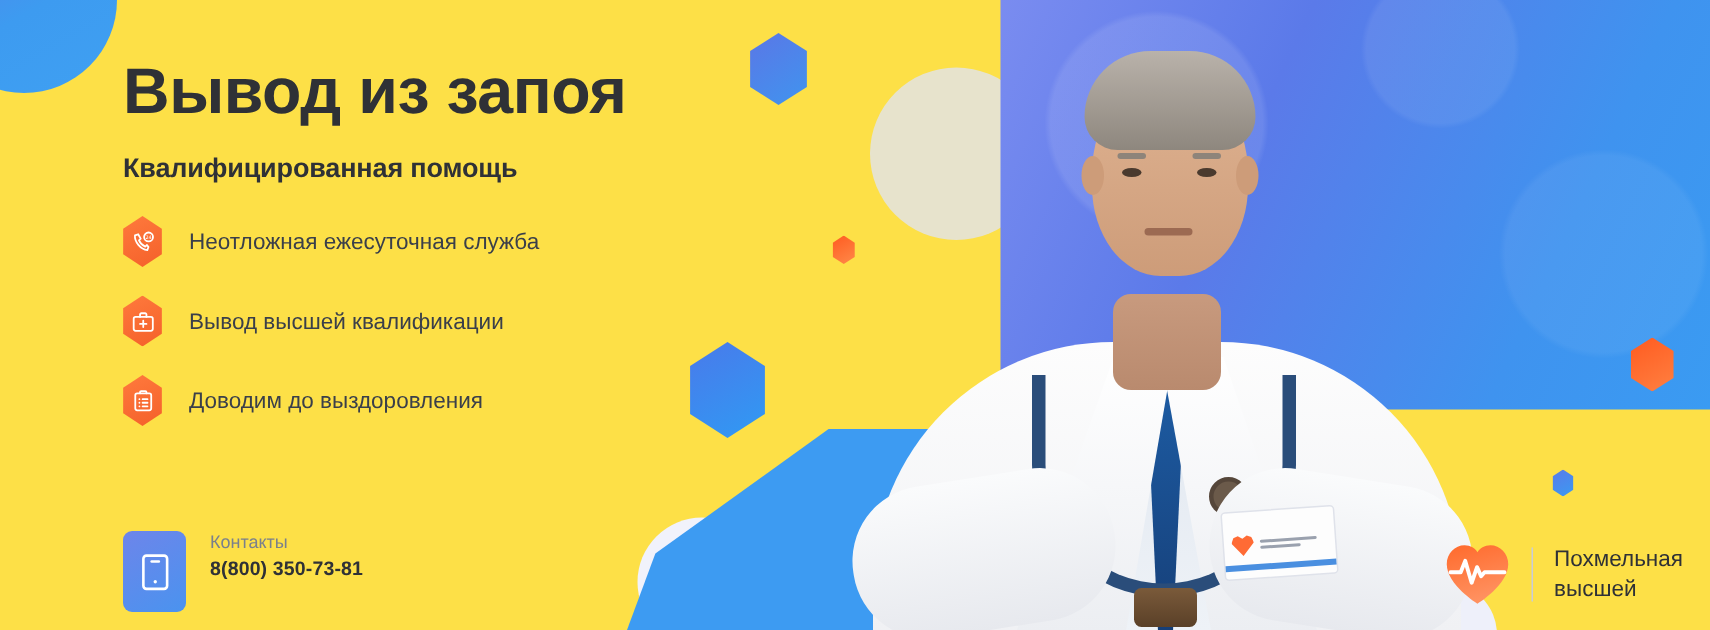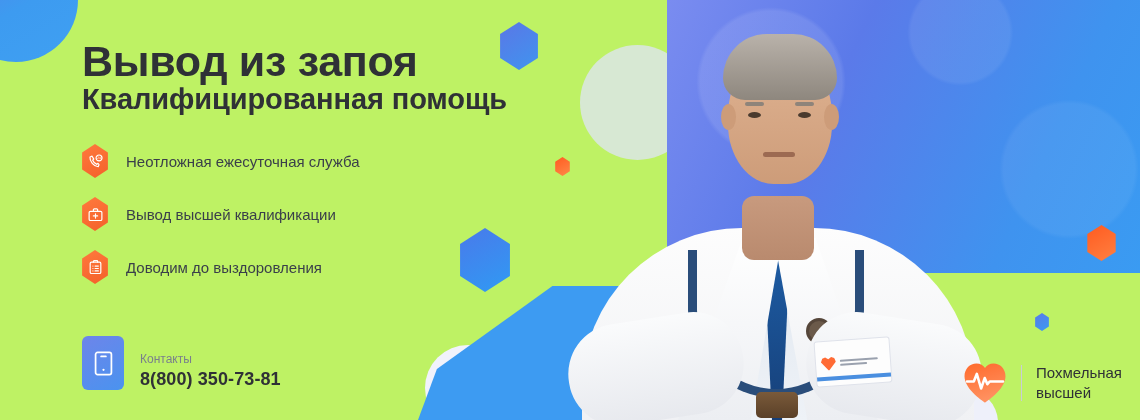--- a/index.html
+++ b/index.html
@@ -7,21 +7,21 @@
   html,body { width:1140px; height:420px; overflow:hidden; }
   body {
     font-family:"Liberation Sans","DejaVu Sans",sans-serif;
     background:#e8eaf6;
   }
 
   .banner {
     position:relative;
     width:1140px;
     height:420px;
-    background:#bef264;
+    background:#fde047;
     overflow:hidden;
   }
 
   
   .bg-layer { position:absolute; inset:0; overflow:hidden; }
 
   .circle-topleft {
     position:absolute;
     left:-46px; top:-62px;
     width:124px; height:124px;
@@ -211,22 +211,22 @@
 
   
   .content { position:absolute; inset:0; }
 
   .headline{
     position:absolute; left:82px; top:38px;
     font-size:43px; font-weight:700; color:#2f3136;
     letter-spacing:-.3px; line-height:1.1;
   }
   .subheadline{
-    position:absolute; left:82px; top:83px;
-    font-size:29px; font-weight:700; color:#2f3136;
+    position:absolute; left:82px; top:102px;
+    font-size:18px; font-weight:700; color:#2f3136;
     letter-spacing:-.1px;
   }
 
   .features{
     position:absolute; left:80px; top:144px;
     display:flex; flex-direction:column; gap:19px;
   }
   .feature{ display:flex; align-items:center; gap:16px; }
   .feat-hex{
     position:relative;
@@ -235,34 +235,34 @@
     clip-path:polygon(50% 0%,93% 25%,93% 75%,50% 100%,7% 75%,7% 25%);
     display:flex; align-items:center; justify-content:center;
   }
   .feat-hex svg{ width:17px; height:17px; display:block; }
   .feat-label{
     font-size:15px; color:#3a3f4a; font-weight:400; white-space:nowrap;
   }
 
   
   .contacts{
-    position:absolute; left:82px; top:336px;
-    display:flex; align-items:flex-end; gap:16px;
+    position:absolute; left:82px; top:354px;
+    display:flex; align-items:flex-start; gap:16px;
   }
   .contact-tile{
     width:42px; height:54px; flex:none;
     border-radius:6px;
     background:linear-gradient(150deg,#6d85ea 0%,#4a93ef 100%);
     display:flex; align-items:center; justify-content:center;
     position:relative; overflow:hidden;
   }
   .contact-tile svg{ width:19px; height:27px; display:block; position:relative; z-index:1; }
   .contact-text{ display:flex; flex-direction:column; gap:3px; }
   .contact-label{ font-size:12px; color:#7a808c; }
-  .contact-phone{ font-size:18px; font-weight:700; color:#2f3136; letter-spacing:.1px; }
+  .contact-phone{ font-size:13px; font-weight:700; color:#2f3136; letter-spacing:.1px; }
 
   
   .logo{
     position:absolute; right:18px; top:362px;
     display:flex; align-items:center; gap:14px;
   }
   .logo-heart{ width:44px; height:41px; flex:none; display:block; }
   .logo-div{ width:1px; height:36px; background:#c9ccd8; }
   .logo-text{
     font-size:15px; font-weight:400; color:#2f3136; line-height:1.32;

